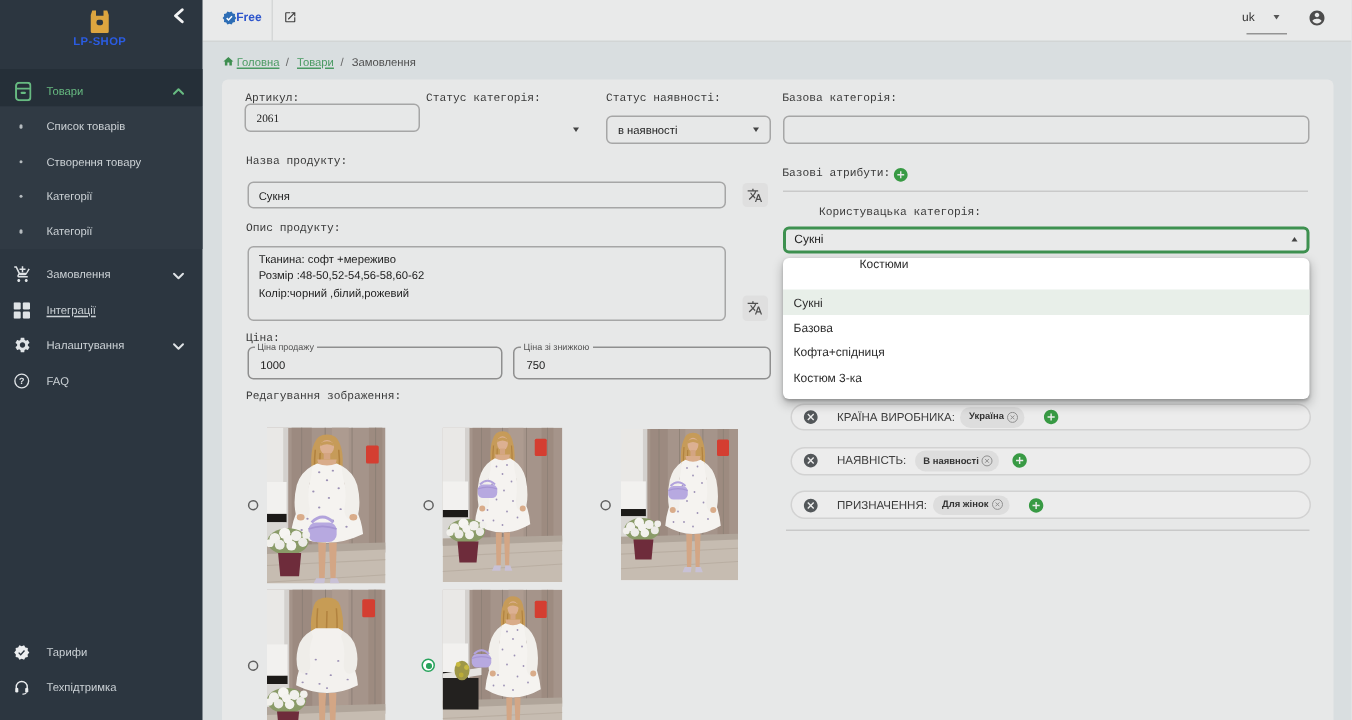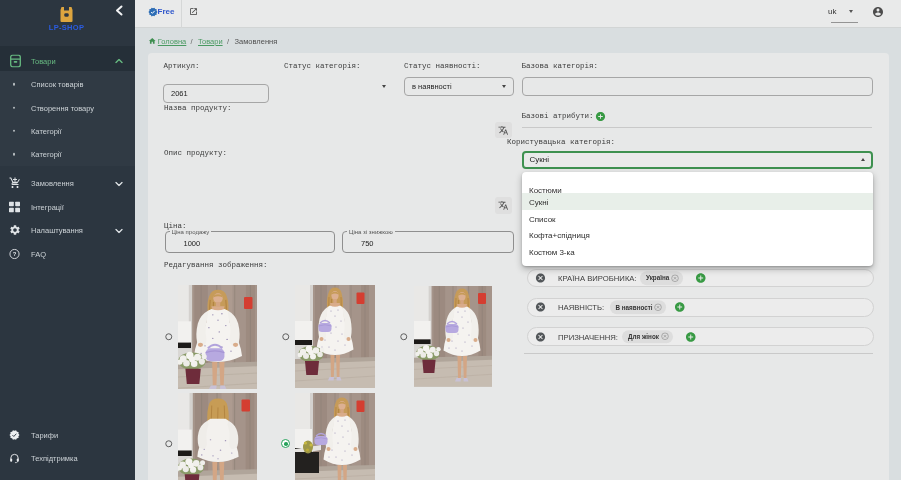--- a/index.html
+++ b/index.html
@@ -27,21 +27,21 @@
 .pill{position:absolute;left:527px;width:346.5px;height:18.7px;background:#ececec;border:1px solid #d2d2d2;border-radius:10px;}
 .plabel{position:absolute;left:30px;top:50%;transform:translateY(-50%);font-size:7.7px;letter-spacing:0;color:#3d3d3d;white-space:nowrap;}
 .chip{position:absolute;top:50%;transform:translateY(-50%);height:13.5px;background:#dddddd;border:none;border-radius:7px;font-size:6.3px;font-weight:bold;color:#333;display:flex;align-items:center;padding:0 4px 0 6px;white-space:nowrap;}
 .xcirc{position:absolute;top:50%;transform:translateY(-50%);}
 
 #ddmenu{left:521.5px;top:172px;width:351px;height:94px;background:#fff;border-radius:4px;box-shadow:0 3px 7px rgba(0,0,0,.28),0 1px 2px rgba(0,0,0,.18);z-index:10;}
 .mi{position:absolute;left:7.5px;transform:translateY(-50%);font-size:8px;color:#2e2e2e;white-space:nowrap;}
 
 .fset{position:absolute;border:1px solid #8f8f8f;border-radius:4px;}
 .fset legend{margin-left:4px;padding:0 2px;font-size:6px;color:#555;font-family:"Liberation Sans",sans-serif;}
-.fval{position:absolute;left:18px;top:3px;font-size:7.5px;color:#222;}
+.fval{position:absolute;left:8px;top:3px;font-size:7.5px;color:#222;}
 .radio{position:absolute;width:7.5px;height:7.5px;border:1.3px solid #606060;border-radius:50%;background:transparent;transform:translate(-50%,-50%);}
 .imgbox{position:absolute;overflow:hidden;}
 </style>
 </head>
 <body>
 <div id="app">
 
 <div class="ab" id="sidebar">
 
   <svg class="ab" style="left:59px;top:6px;" width="15" height="17" viewBox="0 0 15 17">
@@ -82,21 +82,21 @@
   <svg class="schev" style="top:183.5px;left:115px;" width="8" height="5" viewBox="0 0 8 5">
     <path d="M1 1 L4 4 L7 1" fill="none" stroke="#dfe3e6" stroke-width="1.3" stroke-linecap="round" stroke-linejoin="round"></path>
   </svg>
 
   <svg class="sicon" style="top:206.8px;" width="11" height="11" viewBox="0 0 11 11">
     <rect x="0" y="0" width="4.8" height="4.8" rx="0.8" fill="#dfe3e6"></rect>
     <rect x="6.2" y="0" width="4.8" height="4.8" rx="0.8" fill="#dfe3e6"></rect>
     <rect x="0" y="6.2" width="4.8" height="4.8" rx="0.8" fill="#dfe3e6"></rect>
     <rect x="6.2" y="6.2" width="4.8" height="4.8" rx="0.8" fill="#dfe3e6"></rect>
   </svg>
-  <div class="sitem" style="top:206.8px;">Інтеграції</div>
+  <div class="sitem" style="top:206.8px;text-decoration:underline;">Інтеграції</div>
 
   <svg class="sicon" style="top:230.4px;" width="12" height="12" viewBox="0 0 24 24">
     <path fill="#dfe3e6" d="M19.14 12.94c.04-.3.06-.61.06-.94 0-.32-.02-.64-.07-.94l2.03-1.58c.18-.14.23-.41.12-.61l-1.92-3.32c-.12-.22-.37-.29-.59-.22l-2.39.96c-.5-.38-1.03-.7-1.62-.94l-.36-2.54c-.04-.24-.24-.41-.48-.41h-3.84c-.24 0-.43.17-.47.41l-.36 2.54c-.59.24-1.13.57-1.62.94l-2.39-.96c-.22-.08-.47 0-.59.22L2.74 8.87c-.12.21-.08.47.12.61l2.03 1.58c-.05.3-.09.63-.09.94s.02.64.07.94l-2.03 1.58c-.18.14-.23.41-.12.61l1.92 3.32c.12.22.37.29.59.22l2.39-.96c.5.38 1.03.7 1.62.94l.36 2.54c.05.24.24.41.48.41h3.84c.24 0 .44-.17.47-.41l.36-2.54c.59-.24 1.13-.56 1.62-.94l2.39.96c.22.08.47 0 .59-.22l1.92-3.32c.12-.22.07-.47-.12-.61l-2.01-1.58zM12 15.6c-1.98 0-3.6-1.62-3.6-3.6s1.62-3.6 3.6-3.6 3.6 1.62 3.6 3.6-1.62 3.6-3.6 3.6z"></path>
   </svg>
   <div class="sitem" style="top:230.4px;">Налаштування</div>
   <svg class="schev" style="top:231px;left:115px;" width="8" height="5" viewBox="0 0 8 5">
     <path d="M1 1 L4 4 L7 1" fill="none" stroke="#dfe3e6" stroke-width="1.3" stroke-linecap="round" stroke-linejoin="round"></path>
   </svg>
 
   <svg class="sicon" style="top:254.2px;" width="11" height="11" viewBox="0 0 24 24">
@@ -144,51 +144,53 @@
 </svg>
 <div class="ab" style="left:157.8px;top:37px;font-size:7.5px;color:#4a9a62;text-decoration:underline;">Головна</div>
 <div class="ab" style="left:190.5px;top:37px;font-size:7.5px;color:#666;">/</div>
 <div class="ab" style="left:198px;top:37px;font-size:7.5px;color:#4a9a62;text-decoration:underline;">Товари</div>
 <div class="ab" style="left:227px;top:37px;font-size:7.5px;color:#666;">/</div>
 <div class="ab" style="left:234.5px;top:37px;font-size:7.5px;color:#4f4f4f;">Замовлення</div>
 
 <div class="ab" id="card"></div>
 
 <div class="lbl" style="left:163.5px;top:62px;">Артикул:</div>
-<div class="inp" style="left:163px;top:84px;width:106px;height:19.2px;">2061</div>
+<div class="inp" style="left:163px;top:69px;width:117px;height:19.2px;font-family:Liberation Serif, serif;">2061</div>
 
 <div class="lbl" style="left:284px;top:62px;">Статус категорія:</div>
 <div class="caret" style="left:382px;top:85px;"></div>
 
 <div class="lbl" style="left:404px;top:62px;">Статус наявності:</div>
 <div class="inp" style="left:404px;top:76.8px;width:110px;height:19.2px;">в наявності</div>
 <div class="caret" style="left:502px;top:85px;"></div>
 
 <div class="lbl" style="left:521.5px;top:62px;">Базова категорія:</div>
 <div class="inp" style="left:521.5px;top:76.8px;width:351px;height:19.2px;"></div>
 
 <div class="lbl" style="left:164px;top:103.5px;">Назва продукту:</div>
+<div class="inp" style="left:164.5px;top:120.5px;width:319px;height:18.5px;">Сукня</div>
 <div class="ab" style="left:494.5px;top:121.5px;width:17.5px;height:16.5px;background:#dfdfdf;border-radius:3px;"></div>
 <svg class="ab" style="left:498px;top:124.5px;" width="10.5" height="10.5" viewBox="0 0 24 24">
   <path fill="#4f4f4f" d="M12.87 15.07l-2.54-2.51.03-.03c1.74-1.94 2.98-4.17 3.71-6.53H17V4h-7V2H8v2H1v1.99h11.17C11.5 7.92 10.44 9.75 9 11.35 8.07 10.32 7.3 9.19 6.69 8h-2c.73 1.63 1.73 3.17 2.98 4.56l-5.09 5.02L4 19l5-5 3.11 3.11.76-2.04zM18.5 10h-2L12 22h2l1.12-3h4.75L21 22h2l-4.5-12zm-2.62 7l1.62-4.33L19.12 17h-3.24z"></path>
 </svg>
 
 <div class="lbl" style="left:521.5px;top:112px;">Базові атрибути:</div>
 <svg class="ab" style="left:594.5px;top:110.5px;" width="11" height="11" viewBox="0 0 24 24">
   <path fill="#389a44" d="M12 2C6.48 2 2 6.48 2 12s4.48 10 10 10 10-4.48 10-10S17.52 2 12 2zm5 11h-4v4h-2v-4H7v-2h4V7h2v4h4v2z"></path>
 </svg>
 <div class="ab" style="left:522px;top:127px;width:350px;height:1px;background:#c9c9c9;"></div>
 
 <div class="lbl" style="left:164px;top:148.5px;">Опис продукту:</div>
+<div class="inp" style="left:164.5px;top:163.5px;width:319px;height:50.5px;line-height:11.4px;padding-top:2.5px;">Тканина: софт +мереживо<br>Розмір :48-50,52-54,56-58,60-62<br>Колір:чорний ,білий,рожевий</div>
 <div class="ab" style="left:494.5px;top:197px;width:17.5px;height:16.5px;background:#dfdfdf;border-radius:3px;"></div>
 <svg class="ab" style="left:498px;top:200px;" width="10.5" height="10.5" viewBox="0 0 24 24">
   <path fill="#4f4f4f" d="M12.87 15.07l-2.54-2.51.03-.03c1.74-1.94 2.98-4.17 3.71-6.53H17V4h-7V2H8v2H1v1.99h11.17C11.5 7.92 10.44 9.75 9 11.35 8.07 10.32 7.3 9.19 6.69 8h-2c.73 1.63 1.73 3.17 2.98 4.56l-5.09 5.02L4 19l5-5 3.11 3.11.76-2.04zM18.5 10h-2L12 22h2l1.12-3h4.75L21 22h2l-4.5-12zm-2.62 7l1.62-4.33L19.12 17h-3.24z"></path>
 </svg>
 
-<div class="lbl" style="left:507px;top:138px;">Користувацька категорія:</div>
+<div class="lbl" style="left:546px;top:138px;">Користувацька категорія:</div>
 <div class="ab" style="left:521.5px;top:151px;width:351px;height:18px;border:2px solid #3e9150;border-radius:4px;background:#e9eaea;font-size:8px;color:#222;line-height:14px;padding-left:6px;">Сукні</div>
 <div class="caretup" style="left:860.5px;top:157.5px;"></div>
 
 <div class="lbl" style="left:164px;top:221.5px;">Ціна:</div>
 <fieldset class="fset" style="left:164.5px;top:228.5px;width:170px;height:24px;">
   <legend>Ціна продажу</legend>
   <div class="fval" style="top:4.5px;">1000</div>
 </fieldset>
 <fieldset class="fset" style="left:342px;top:228.5px;width:172px;height:24px;">
   <legend>Ціна зі знижкою</legend>
@@ -382,23 +384,23 @@
     <g transform="translate(7,2)">
           <use href="#girl-front"></use>
           <use href="#bag" transform="translate(19,47)"></use>
         </g>
     <rect x="61.5" y="7.5" width="8" height="11.5" rx="1" fill="#d43e31"></rect>
   </svg>
 </div>
 
 <div class="ab" id="ddmenu">
   <div class="ab" style="left:0;top:21.2px;width:351px;height:17.2px;background:#e8efe9;"></div>
-  <div class="mi" style="top:18px;">Костюми</div>
+  <div class="mi" style="top:4px;margin-left:44px;">Костюми</div>
   <div class="mi" style="top:29.5px;">Сукні</div>
-  <div class="mi" style="top:46.7px;">Список</div>
+  <div class="mi" style="top:46.7px;">Базова</div>
   <div class="mi" style="top:63px;">Кофта+спідниця</div>
   <div class="mi" style="top:80.3px;">Костюм 3-ка</div>
 </div>
 
 <div class="pill" style="top:298.1px;">
   <svg class="xcirc" style="left:6.5px;" width="11" height="11" viewBox="0 0 24 24">
         <path fill="#53575a" d="M12 2C6.47 2 2 6.47 2 12s4.47 10 10 10 10-4.47 10-10S17.53 2 12 2zm5 13.59L15.59 17 12 13.41 8.41 17 7 15.59 10.59 12 7 8.41 8.41 7 12 10.59 15.59 7 17 8.41 13.41 12 17 15.59z"></path>
       </svg>
   <div class="plabel">НАЯВНІСТЬ:</div>
   <div class="chip" style="left:81.5px;">В наявності&nbsp;

